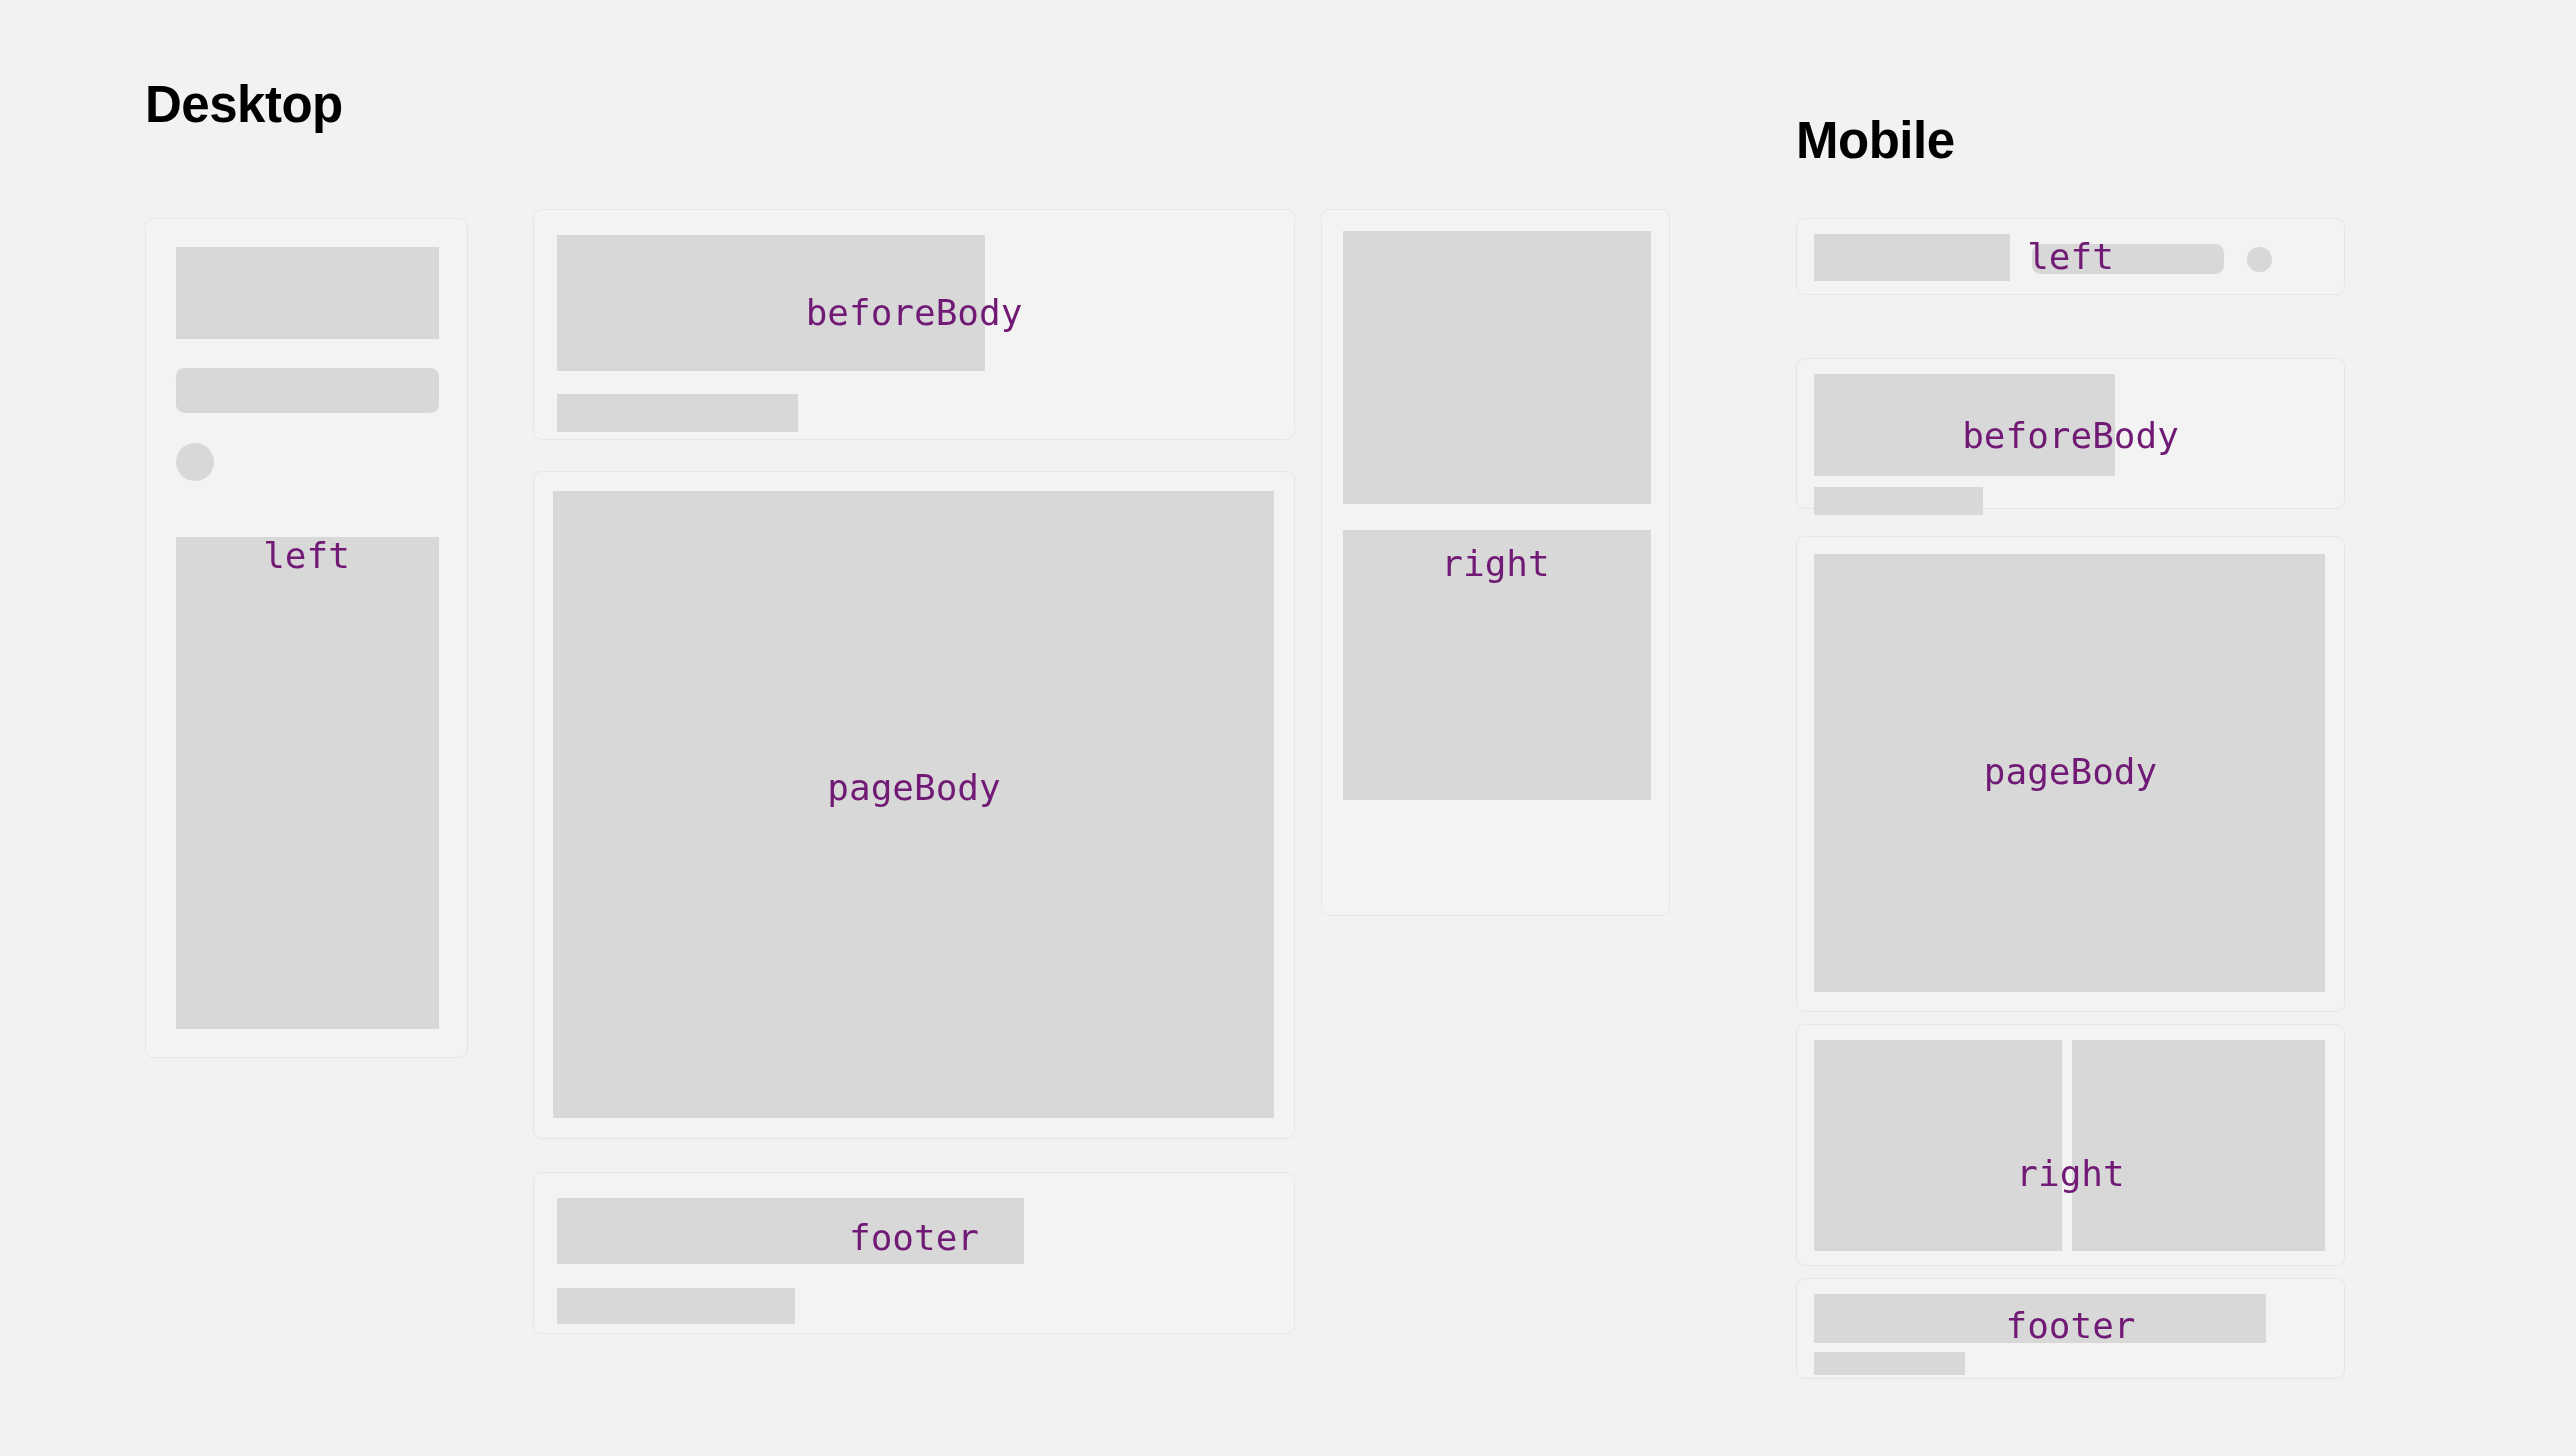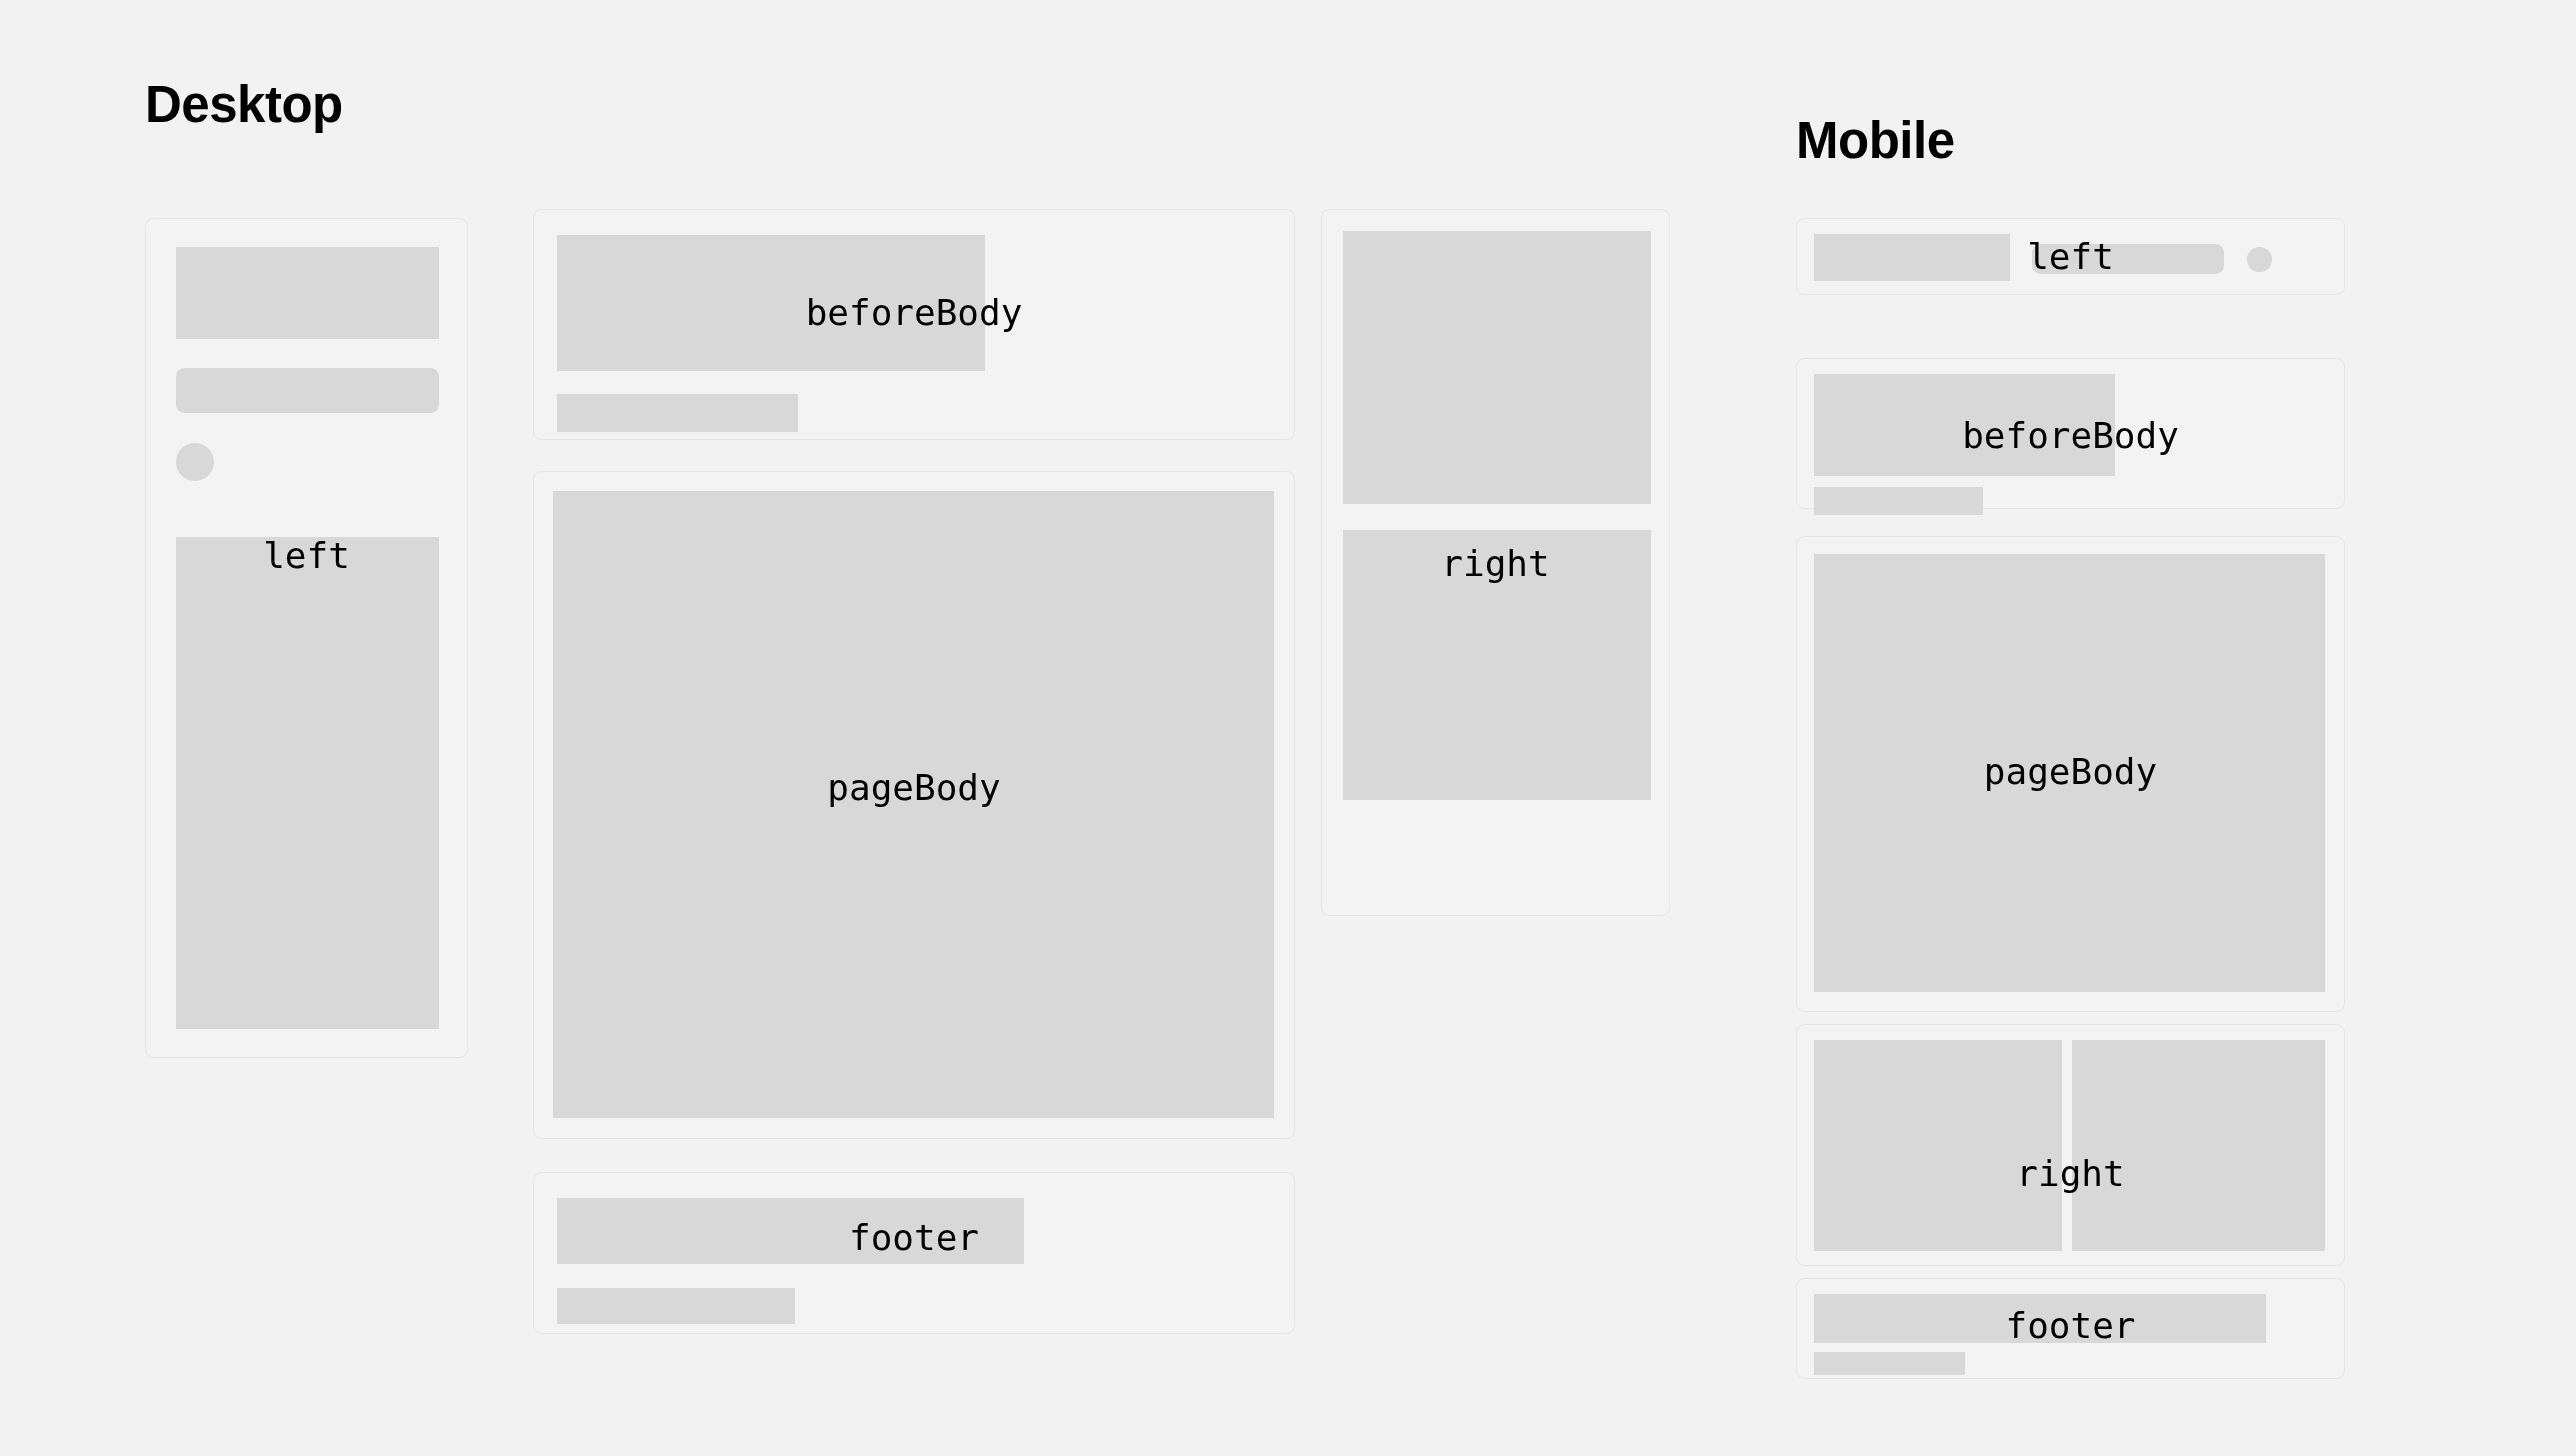--- a/index.html
+++ b/index.html
@@ -47,21 +47,21 @@
     position: absolute;
     background: #d8d8d8;
   }
   .blk.rounded { border-radius: 8.5px; }
   .blk.circle  { border-radius: 50%; }
 
   
   .region-label {
     position: absolute;
     font-family: "DejaVu Sans Mono", "Liberation Mono", monospace;
-    color: #000000;
+    color: #701a75;
     white-space: nowrap;
     text-align: center;
     pointer-events: none;
     line-height: 1;
   }
 
   
 
   
   #d-left-panel { left: 145px; top: 218px; width: 323px; height: 840px; }

